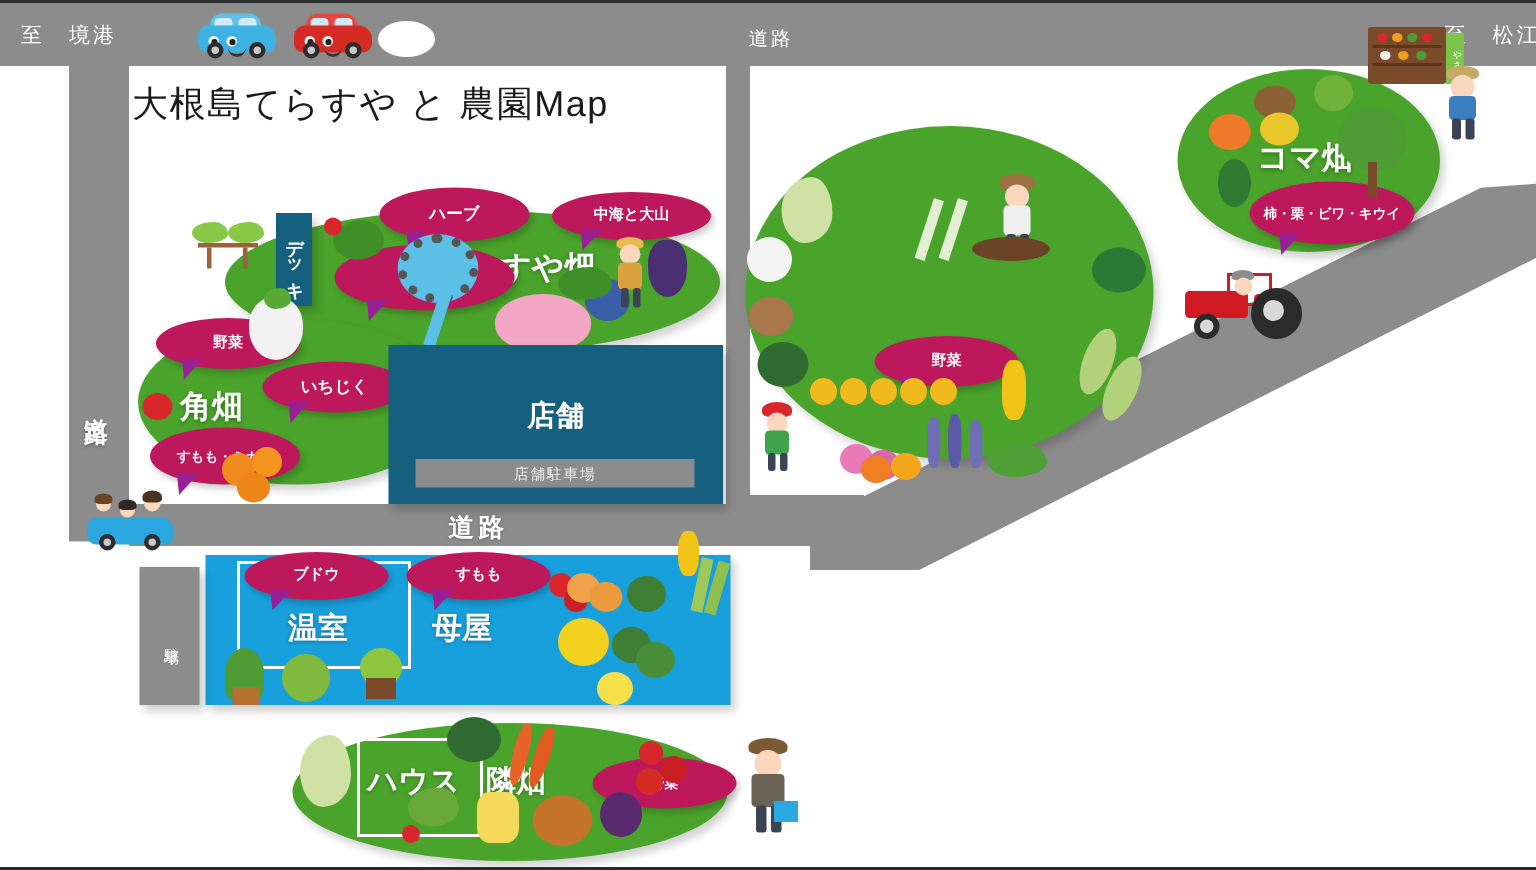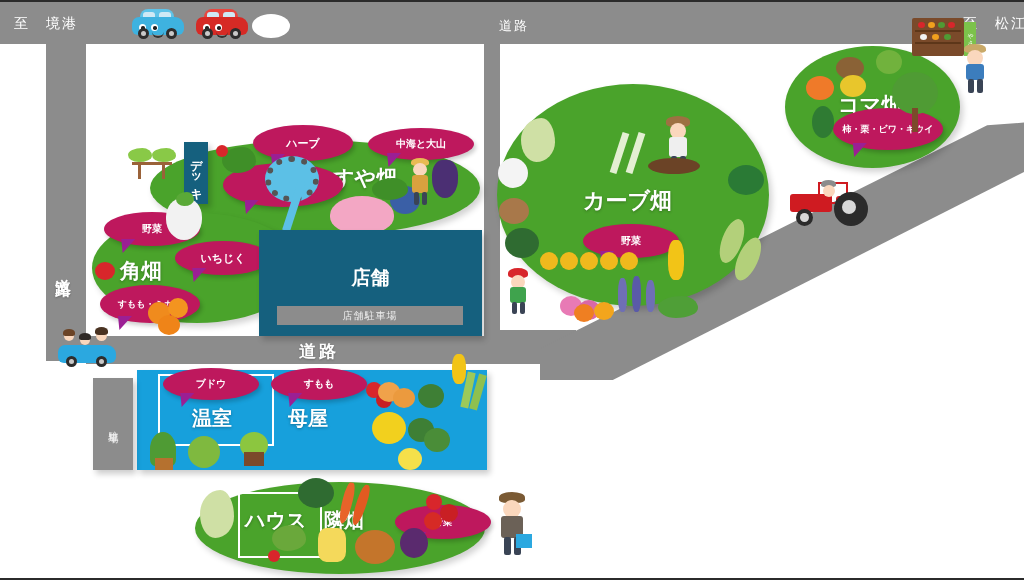--- a/index.html
+++ b/index.html
@@ -154,20 +154,21 @@
   <div class="road road-right-v"></div>
   <div class="road road-stub"></div>
   <div class="road-diag"></div>
 
   <div class="road-label" style="left:14px;top:15px;">至　境港</div>
   <div class="road-label" style="left:963px;top:15px;">至　松江</div>
   <div class="road-label" style="left:499px;top:17px;font-size:13px;">道路</div>
   <div class="road-label vert" style="left:52px;top:266px;">道路</div>
   <div class="road-label big" style="left:299px;top:340px;">道路</div>
 
+  <div id="title">大根島てらすや と 農園Map</div>
 
 
   <div class="car" style="left:132px;top:9px;">
     <div class="top" style="background:#5fc3e8;"></div>
     <div class="win" style="left:11px;"></div>
       <div class="win" style="left:27px;"></div>
     <div class="body" style="background:#3eb2e0;"></div>
     <div class="eye" style="left:7px;"></div>
       <div class="eye" style="left:19px;"></div>
     <div class="mouth"></div>
@@ -276,21 +277,20 @@
 
   <div class="bld" id="shop">
     <div class="nm">
       <br>
       <span>店舗</span>
     </div>
     <div id="shop-park">店舗駐車場</div>
   </div>
 
   <div class="field" style="left:497px;top:84px;width:272px;height:222px;"></div>
-  <div class="field-name" style="left:583px;top:186px;font-size:22px;">カーブ畑</div>
   <div class="tag" style="left:583px;top:224px;width:96px;height:34px;font-size:10px;">
     <span class="tx">野菜</span>
     </div>
 
   <div class="ill leafy" style="left:521px;top:118px;width:34px;height:44px;background:#cfe0a5;"></div>
   <div class="ill circle" style="left:498px;top:158px;width:30px;height:30px;background:#f4f4f4;"></div>
   <div class="ill circle" style="left:499px;top:198px;width:30px;height:26px;background:#a8784a;"></div>
   <div class="ill circle" style="left:505px;top:228px;width:34px;height:30px;background:#2f6b31;"></div>
   <div class="ill" style="left:616px;top:132px;width:7px;height:42px;background:#e3efd2;
        transform:rotate(18deg);"></div>
@@ -332,21 +332,21 @@
   <div class="per" style="left:506px;top:268px;width:26px;height:46px;">
     <div class="hat" style="left:2px;top:0;width:20px;height:10px;background:#d8262b;"></div>
     <div class="head" style="left:5px;top:7px;width:14px;height:14px;"></div>
     <div class="torso" style="left:4px;top:19px;width:16px;height:16px;background:#3fa34d;"></div>
     <div class="leg" style="left:6px;top:34px;width:5px;height:12px;"></div>
     <div class="leg" style="left:14px;top:34px;width:5px;height:12px;"></div>
   </div>
 
   <div class="field" style="left:785px;top:46px;width:175px;height:122px;"></div>
   <div class="field-name" style="left:838px;top:91px;font-size:21px;">コマ畑</div>
-  <div class="tag" style="left:833px;top:108px;width:110px;height:42px;font-size:9px;">
+  <div class="tag" style="left:833px;top:121px;width:110px;height:42px;font-size:9px;">
     <span class="tx">柿・栗・ビワ・キウイ</span>
     </div>
 
   <div class="ill circle" style="left:806px;top:76px;width:28px;height:24px;background:#ef7a29;"></div>
   <div class="ill circle" style="left:836px;top:57px;width:28px;height:22px;background:#8a6236;"></div>
   <div class="ill circle" style="left:840px;top:75px;width:26px;height:22px;background:#e8c62c;"></div>
   <div class="ill" style="left:812px;top:106px;width:22px;height:32px;background:#2f7b33;
        border-radius:50%;"></div>
   <div class="ill circle" style="left:876px;top:50px;width:26px;height:24px;background:#71b23d;"></div>
   <div class="ill circle" style="left:892px;top:72px;width:46px;height:42px;background:#4f9b34;"></div>

